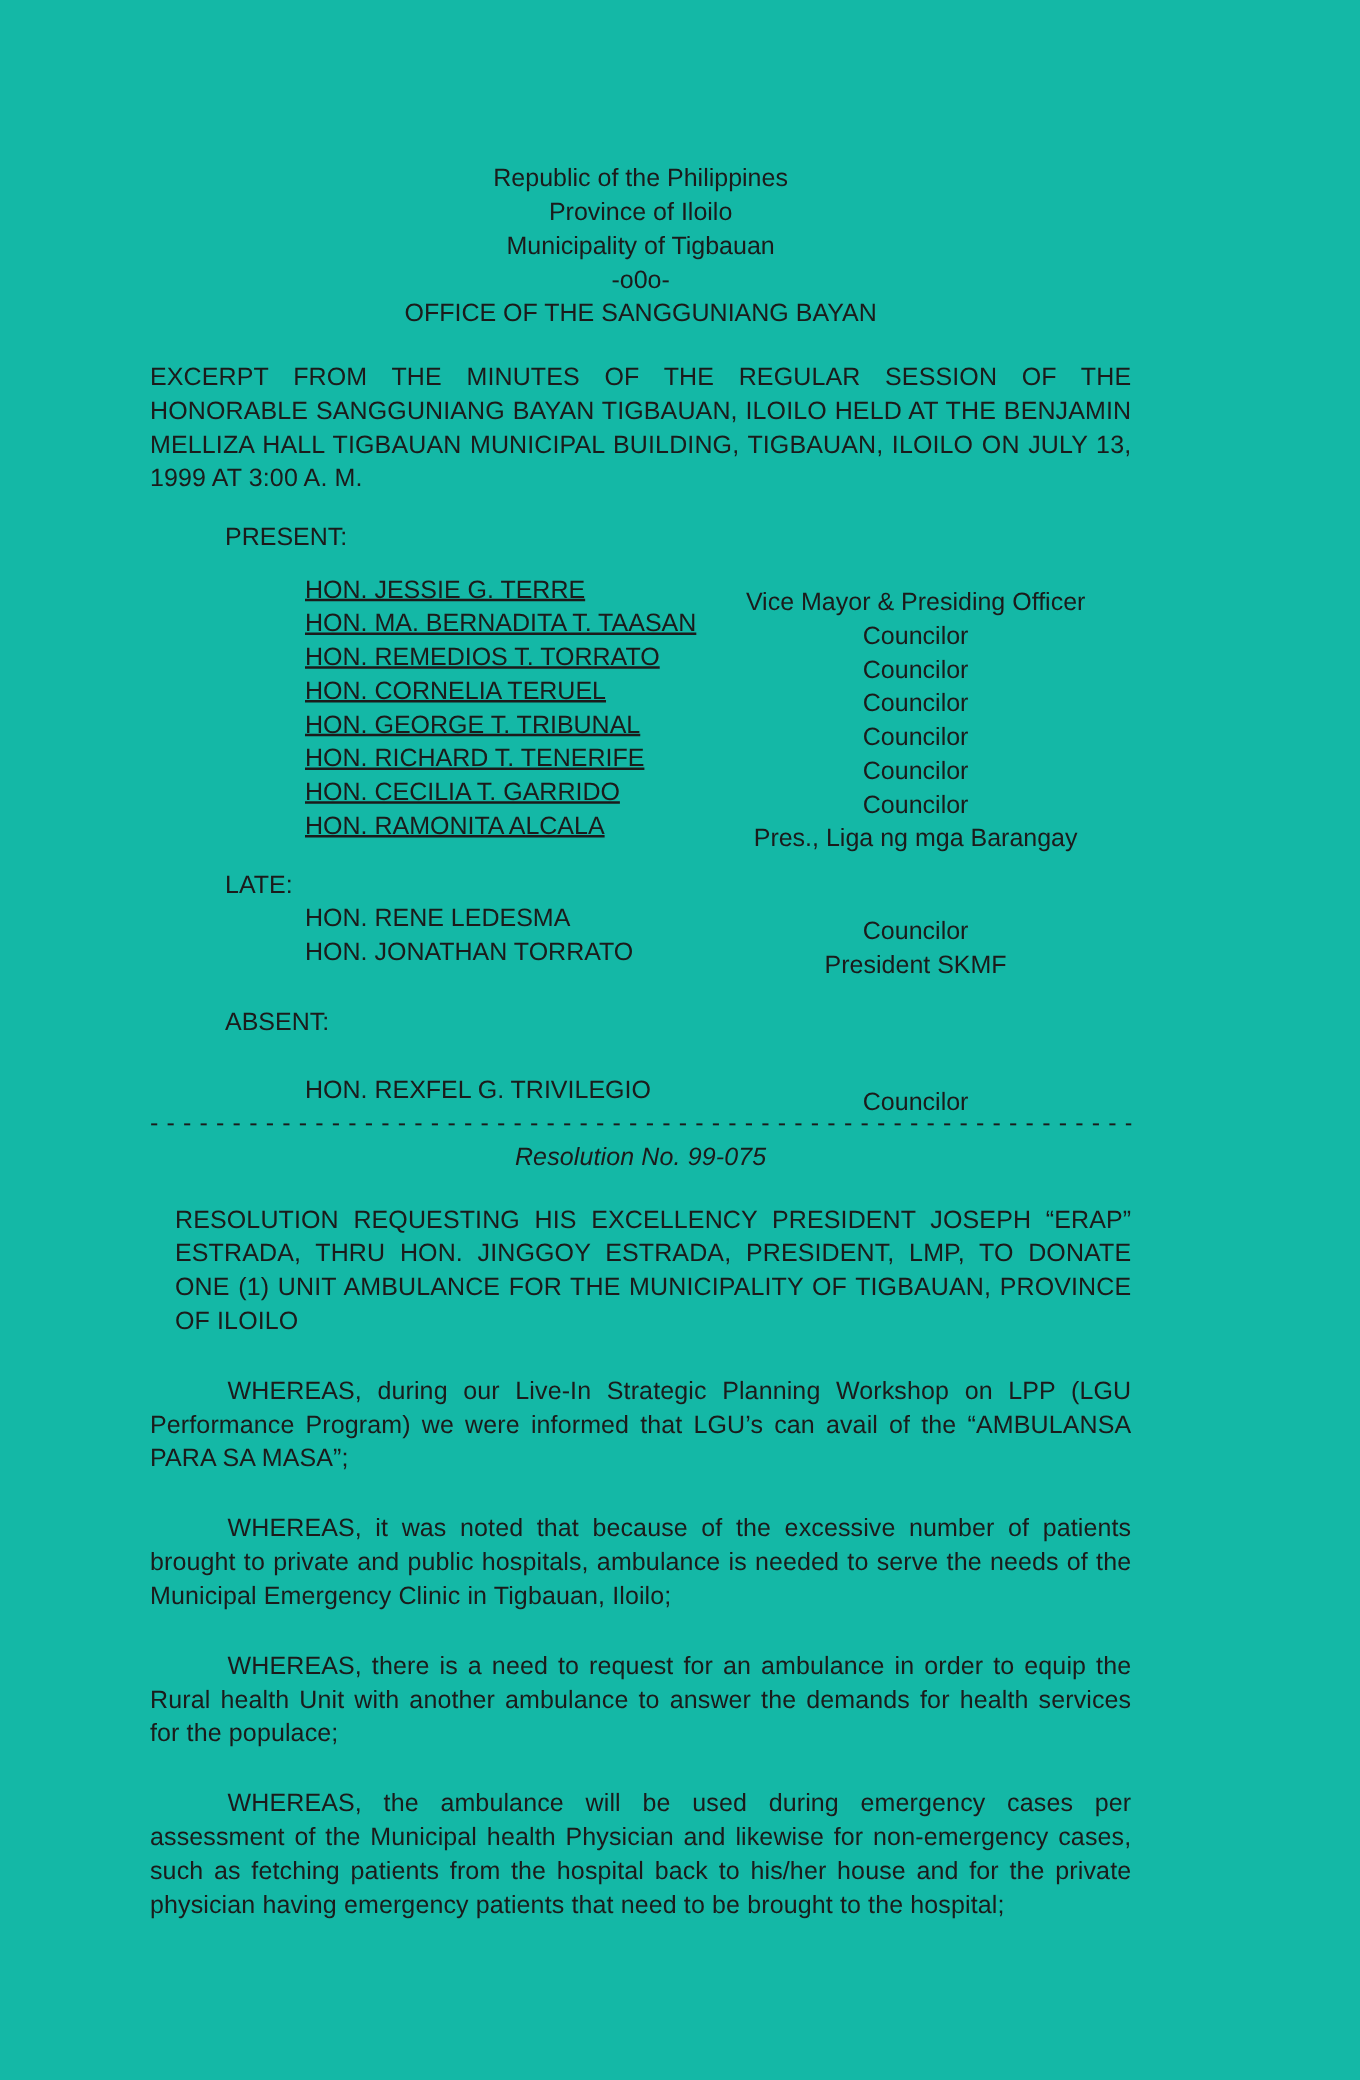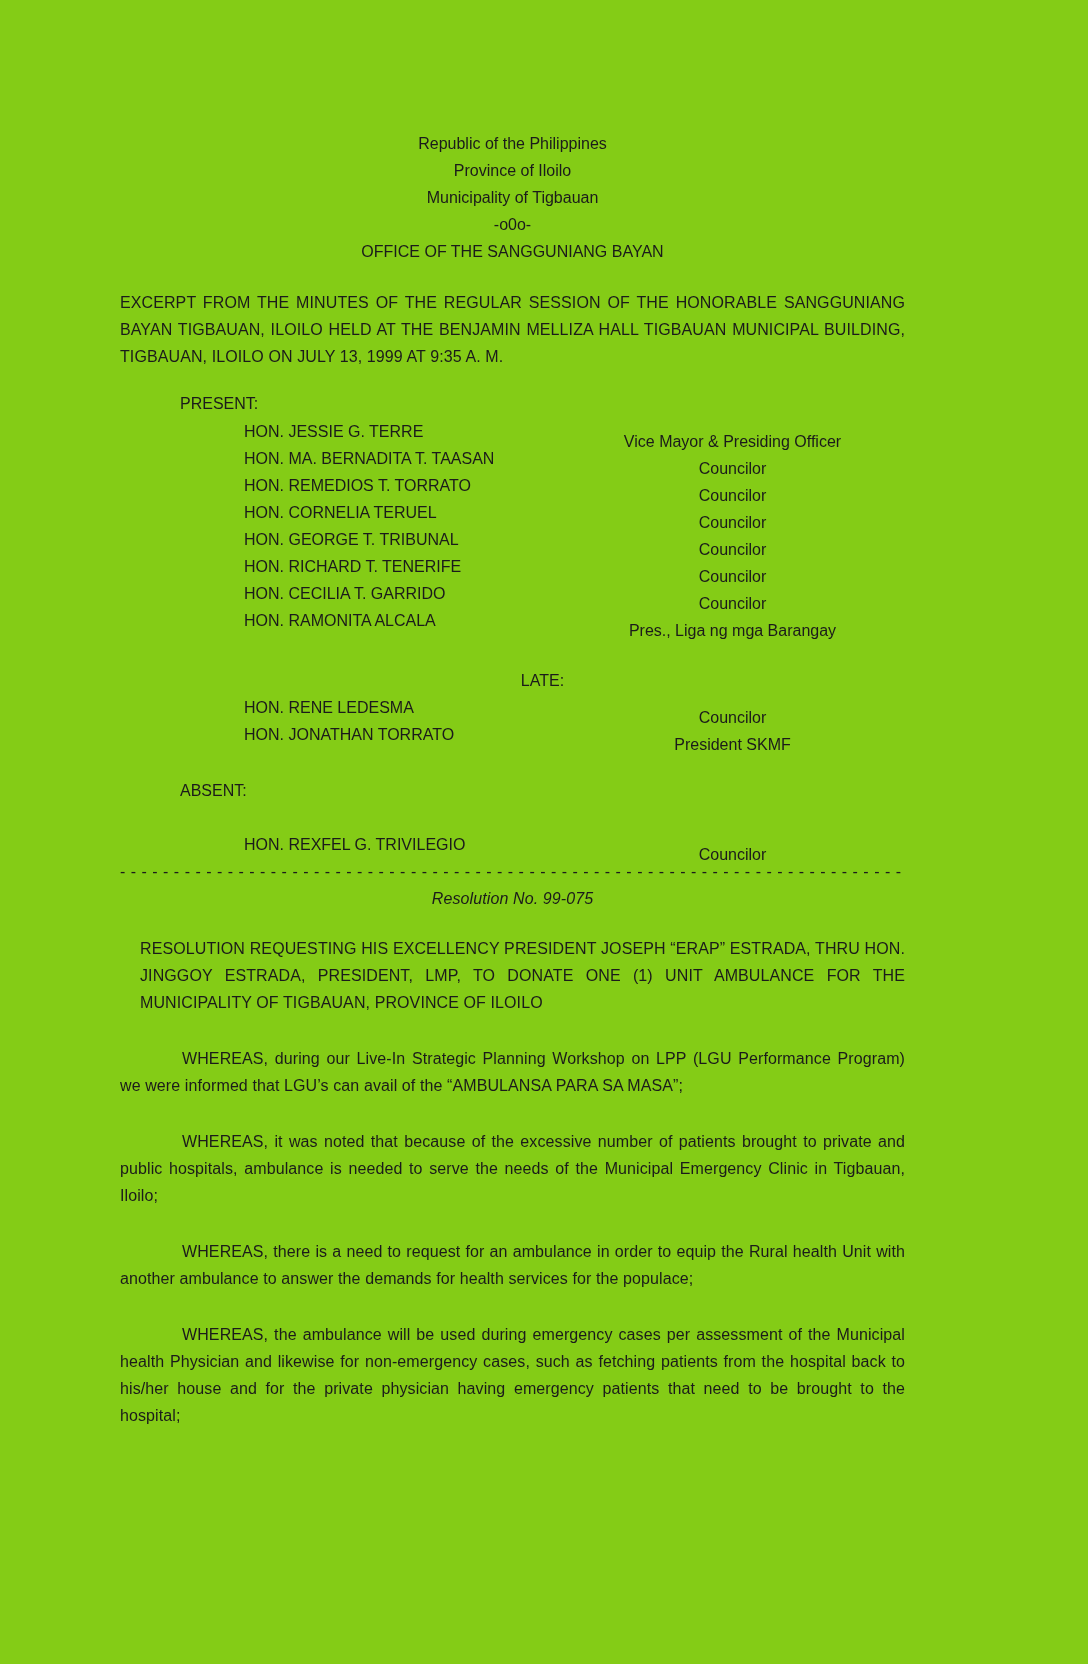--- a/index.html
+++ b/index.html
@@ -1,41 +1,41 @@
 <!DOCTYPE html>
 <html><head>
 <meta charset="utf-8">
 <style>
   html, body { margin: 0; padding: 0; background: #ffffff; }
   .page {
     position: relative;
     width: 1088px;
     height: 1664px;
-    background: #84cc16;
+    background: #14b8a6;
     color: #1b1b1b;
     font-family: "Liberation Sans", sans-serif;
-    font-size: 16px;
+    font-size: 20px;
     line-height: 27px;
     overflow: hidden;
     box-sizing: border-box;
     padding: 130px 183px 0 120px;
   }
   .doc-header { text-align: center; }
   .doc-header div { white-space: nowrap; }
   .para {
     margin: 0;
     text-align: justify;
     letter-spacing: 0.1px;
   }
   .excerpt { margin-top: 24px; }
   .section-label { margin-left: 60px; }
   .present-label { margin-top: 20px; }
   .roster { }
-  .roster-present { margin-top: 1px; }
-  .late-label { margin-top: 33px; text-align: center; }
+  .roster-present { margin-top: 15px; text-decoration: underline; }
+  .late-label { margin-top: 20px; }
   .roster-late { margin-top: 0; }
   .absent-label { margin-top: 29px; }
   .roster-absent { margin-top: 27px; }
   .row { position: relative; height: 27px; }
   .row .name { margin-left: 124px; white-space: nowrap; }
   .row .pos {
     position: absolute;
     top: 10px;
     left: 440px;
     width: 345px;
@@ -59,21 +59,21 @@
 <div class="page">
 
   <div class="doc-header">
     <div>Republic of the Philippines</div>
     <div>Province of Iloilo</div>
     <div>Municipality of Tigbauan</div>
     <div>-o0o-</div>
     <div>OFFICE OF THE SANGGUNIANG BAYAN</div>
   </div>
 
-  <p class="para excerpt">EXCERPT FROM THE MINUTES OF THE REGULAR SESSION OF THE HONORABLE SANGGUNIANG BAYAN TIGBAUAN, ILOILO HELD AT THE BENJAMIN MELLIZA HALL TIGBAUAN MUNICIPAL BUILDING, TIGBAUAN, ILOILO  ON JULY 13, 1999 AT 9:35 A. M.</p>
+  <p class="para excerpt">EXCERPT FROM THE MINUTES OF THE REGULAR SESSION OF THE HONORABLE SANGGUNIANG BAYAN TIGBAUAN, ILOILO HELD AT THE BENJAMIN MELLIZA HALL TIGBAUAN MUNICIPAL BUILDING, TIGBAUAN, ILOILO  ON JULY 13, 1999 AT 3:00 A. M.</p>
 
   <div class="section-label present-label">PRESENT:</div>
 
   <div class="roster roster-present">
     <div class="row">
       <span class="name">HON. JESSIE G. TERRE</span>
       <span class="pos">Vice Mayor &amp; Presiding Officer</span>
     </div>
     <div class="row">
       <span class="name">HON. MA. BERNADITA T. TAASAN</span>

